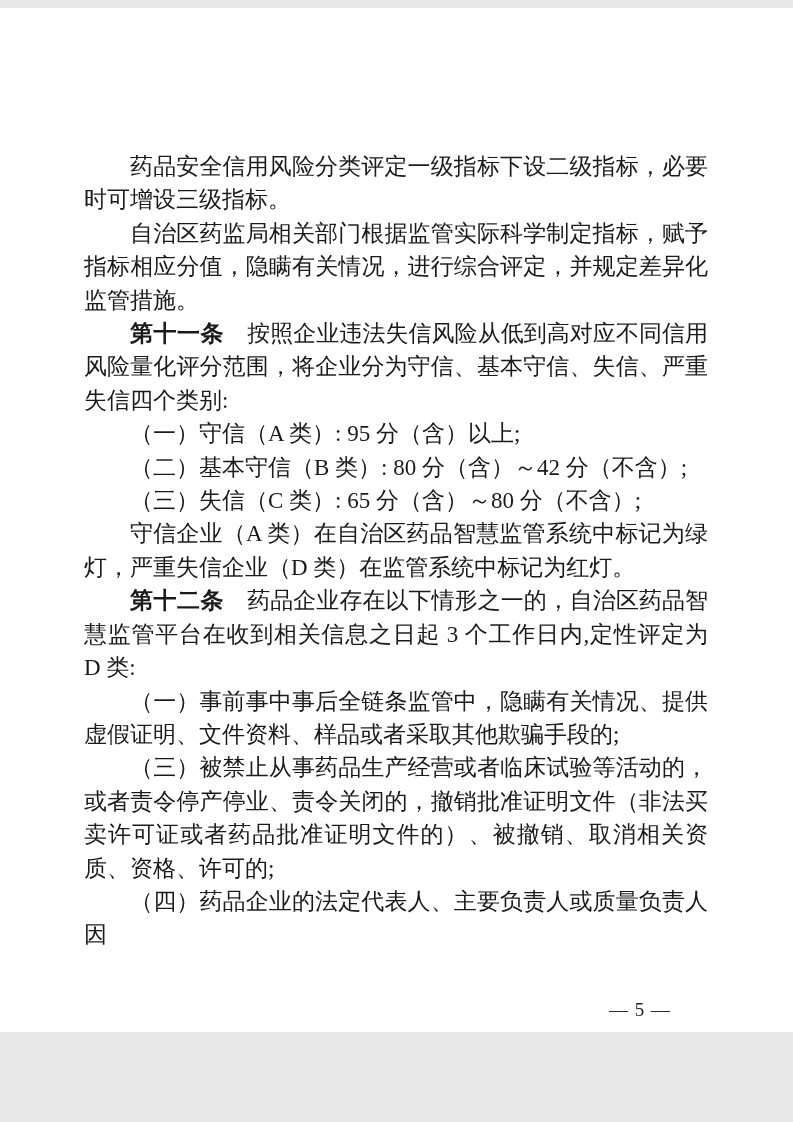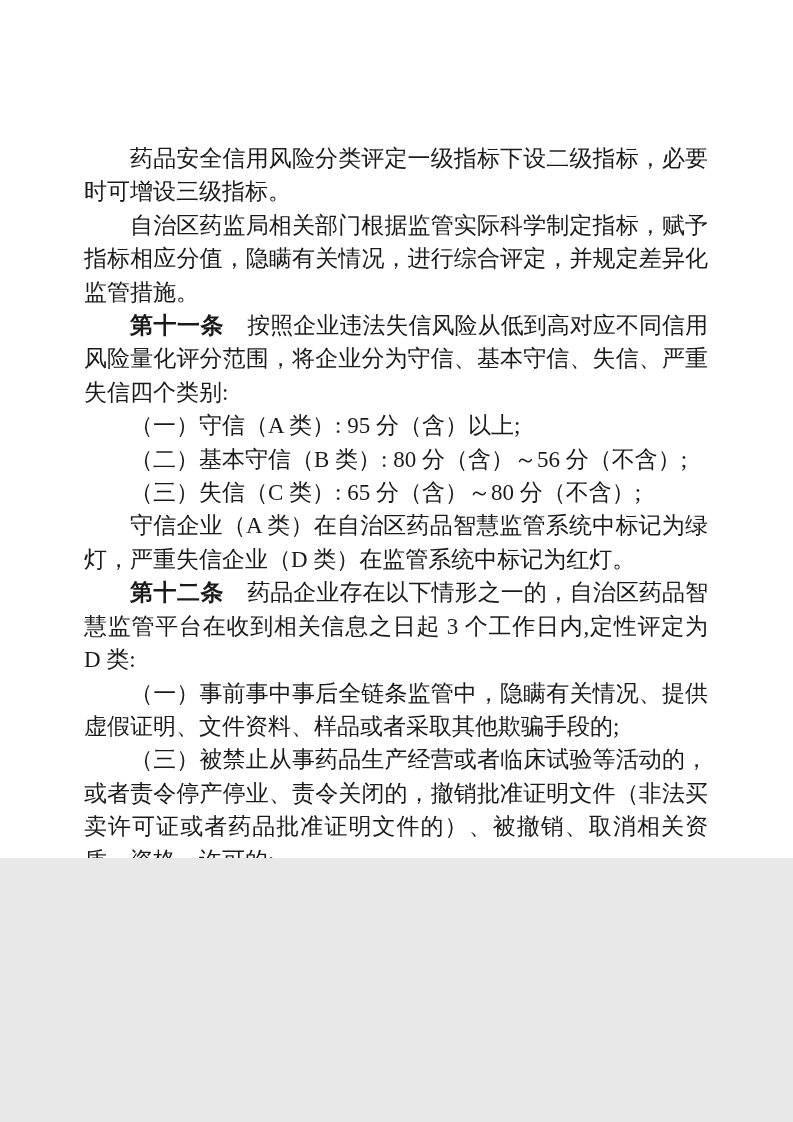--- a/index.html
+++ b/index.html
@@ -3,22 +3,22 @@
 <meta charset="utf-8">
 <style>
   html, body {
     margin: 0;
     padding: 0;
     background: #e8e8e8;
   }
   .page {
     position: relative;
     width: 793px;
-    height: 858px;
-    margin: 0 auto;
+    height: 1024px;
+    margin: 8px auto;
     background: #ffffff;
     overflow: hidden;
     color: #1a1a1a;
     font-family: "Liberation Serif", "DejaVu Serif", serif;
   }
   .content {
     position: absolute;
     left: 84px;
     top: 142px;
     width: 624px;
@@ -49,21 +49,22 @@
 </style>
 </head>
 <body>
 
 <div class="page">
   <div class="content">
       <p class="para">药品安全信用风险分类评定一级指标下设二级指标，必要时可增设三级指标。</p>
       <p class="para">自治区药监局相关部门根据监管实际科学制定指标，赋予指标相应分值，隐瞒有关情况，进行综合评定，并规定差异化监管措施。</p>
       <p class="para"><b class="article">第十一条</b>　按照企业违法失信风险从低到高对应不同信用风险量化评分范围，将企业分为守信、基本守信、失信、严重失信四个类别:</p>
       <p class="para">（一）守信（A 类）: 95 分（含）以上;</p>
-      <p class="para">（二）基本守信（B 类）: 80 分（含）～56 分（不含）;</p>
+      <p class="para">（二）基本守信（B 类）: 80 分（含）～42 分（不含）;</p>
       <p class="para">（三）失信（C 类）: 65 分（含）～80 分（不含）;</p>
       <p class="para">守信企业（A 类）在自治区药品智慧监管系统中标记为绿灯，严重失信企业（D 类）在监管系统中标记为红灯。</p>
       <p class="para"><b class="article">第十二条</b>　药品企业存在以下情形之一的，自治区药品智慧监管平台在收到相关信息之日起 3 个工作日内,定性评定为 D 类:</p>
       <p class="para">（一）事前事中事后全链条监管中，隐瞒有关情况、提供虚假证明、文件资料、样品或者采取其他欺骗手段的;</p>
       <p class="para">（三）被禁止从事药品生产经营或者临床试验等活动的，或者责令停产停业、责令关闭的，撤销批准证明文件（非法买卖许可证或者药品批准证明文件的）、被撤销、取消相关资质、资格、许可的;</p>
+      <p class="para">（四）药品企业的法定代表人、主要负责人或质量负责人因</p>
     </div>
   <div class="page-num">— 5 —</div>
 </div>
 
 </body></html>

